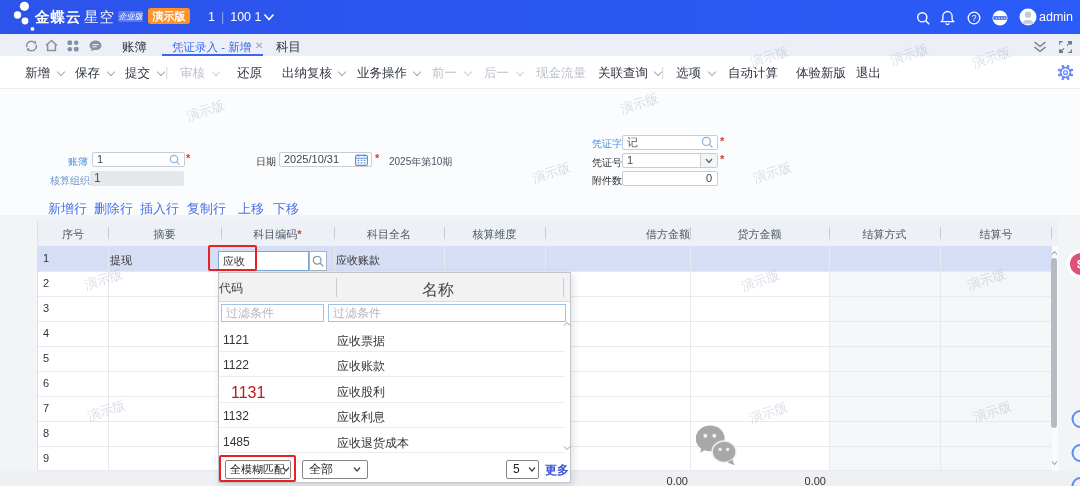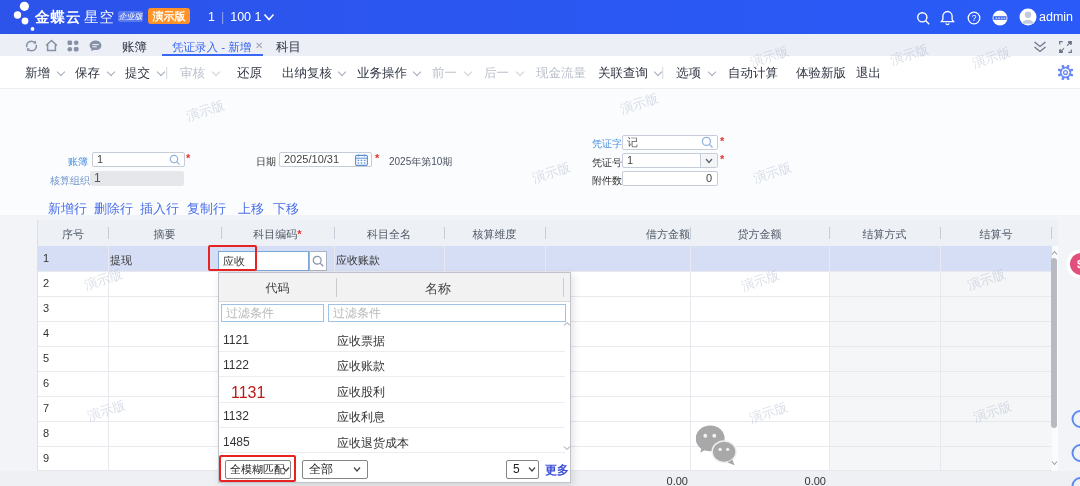--- a/index.html
+++ b/index.html
@@ -302,22 +302,22 @@
 <svg class="a" style="left:1051px;top:460px" width="7" height="6" viewBox="0 0 7 6">
       <path d="M1 1.5 L3.5 4.5 L6 1.5" fill="none" stroke="#9aa0a8" stroke-width="1.1"></path>
     </svg>
 
 <div class="a" style="left:0;top:471px;width:1080px;height:15px;background:#eef0f3"></div>
 <div class="a" style="left:602px;top:475px;width:86px;text-align:right;font-size:11px">0.00</div>
 <div class="a" style="left:740px;top:475px;width:86px;text-align:right;font-size:11px">0.00</div>
 
 <div class="a" id="panel">
   <div class="a" style="left:0;top:0;width:351px;height:29px;background:#f2f2f2;border-bottom:1px solid #d9d9d9"></div>
-  <div class="a" style="left:0;top:7px;width:117px;text-align:center;font-size:12px;color:#444">代码</div>
-  <div class="a" style="left:117px;top:7px;width:204px;text-align:center;font-size:13px;color:#444">名称</div>
+  <div class="a" style="left:0;top:7px;width:117px;text-align:left;font-size:12px;color:#444">代码</div>
+  <div class="a" style="left:117px;top:7px;width:204px;text-align:center;font-size:16px;color:#444">名称</div>
   <div class="a" style="left:117px;top:5px;width:1px;height:19px;background:#ccc"></div>
   <div class="a" style="left:344px;top:5px;width:1px;height:19px;background:#ccc"></div>
   <div class="a" style="left:2px;top:31px;width:103px;height:18px;border:1px solid #9ec3e6;font-size:12px;color:#b8b8b8;line-height:16px;padding:0 4px">过滤条件</div>
   <div class="a" style="left:109px;top:31px;width:238px;height:18px;border:1px solid #9ec3e6;font-size:12px;color:#b8b8b8;line-height:16px;padding:0 4px">过滤条件</div>
   <div class="a" style="left:4px;top:60px;font-size:12px;color:#333">1121</div>
       <div class="a" style="left:118px;top:60px;font-size:12px;color:#333">应收票据</div>
   <div class="a" style="left:0px;top:78px;width:346px;height:1px;background:#ededed"></div>
   <div class="a" style="left:4px;top:85px;font-size:12px;color:#333">1122</div>
       <div class="a" style="left:118px;top:85px;font-size:12px;color:#333">应收账款</div>
   <div class="a" style="left:0px;top:103px;width:346px;height:1px;background:#ededed"></div>

